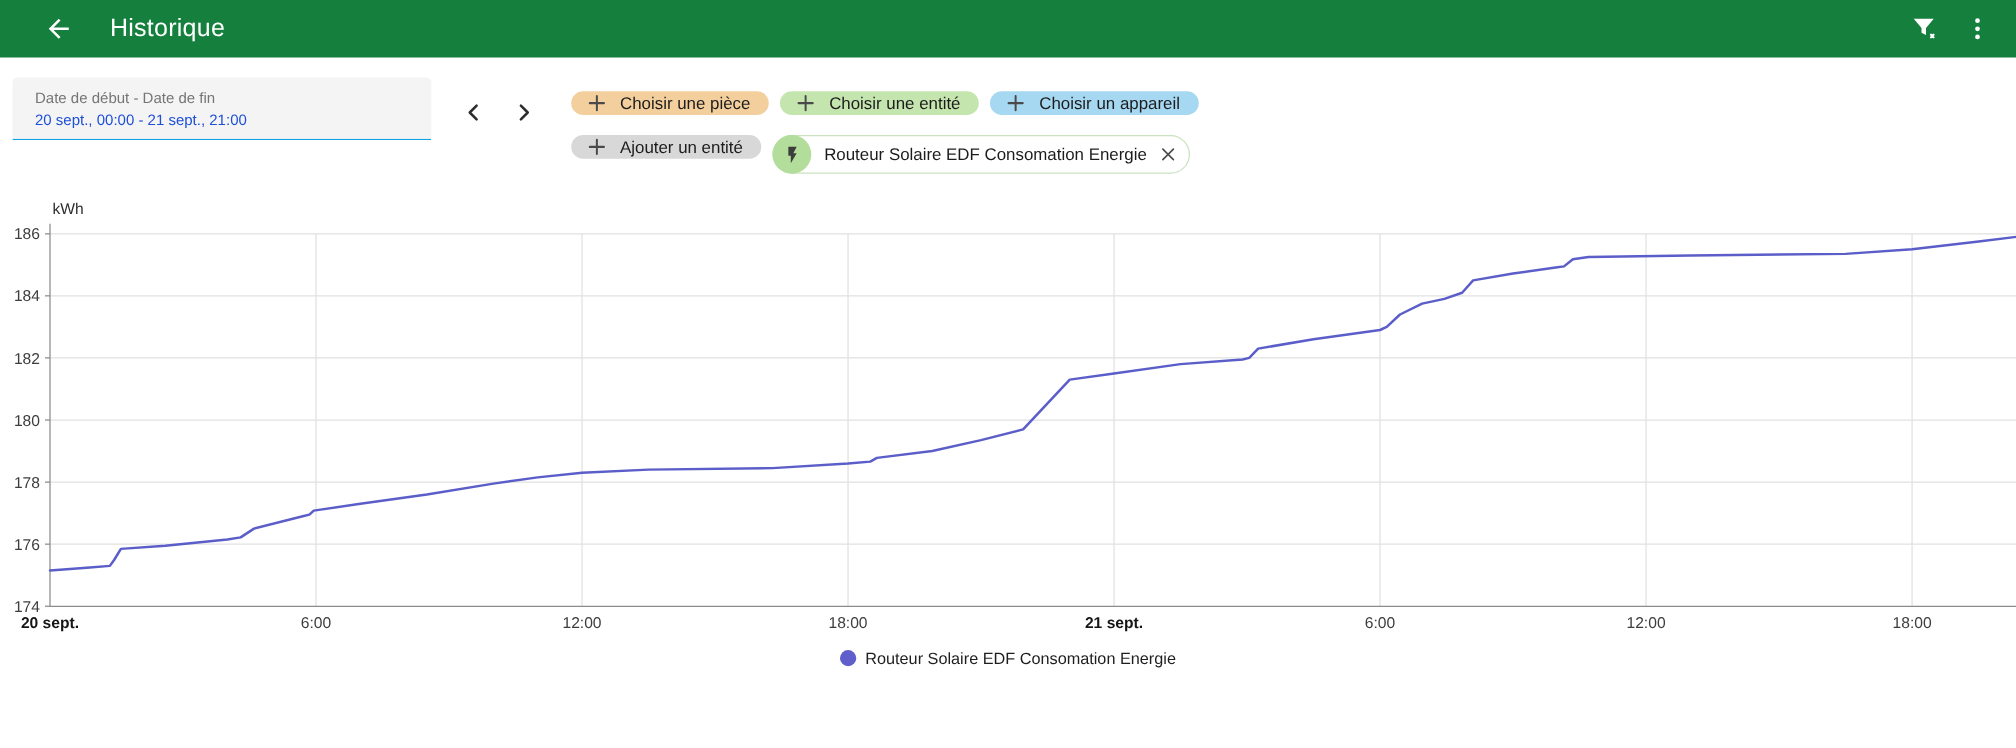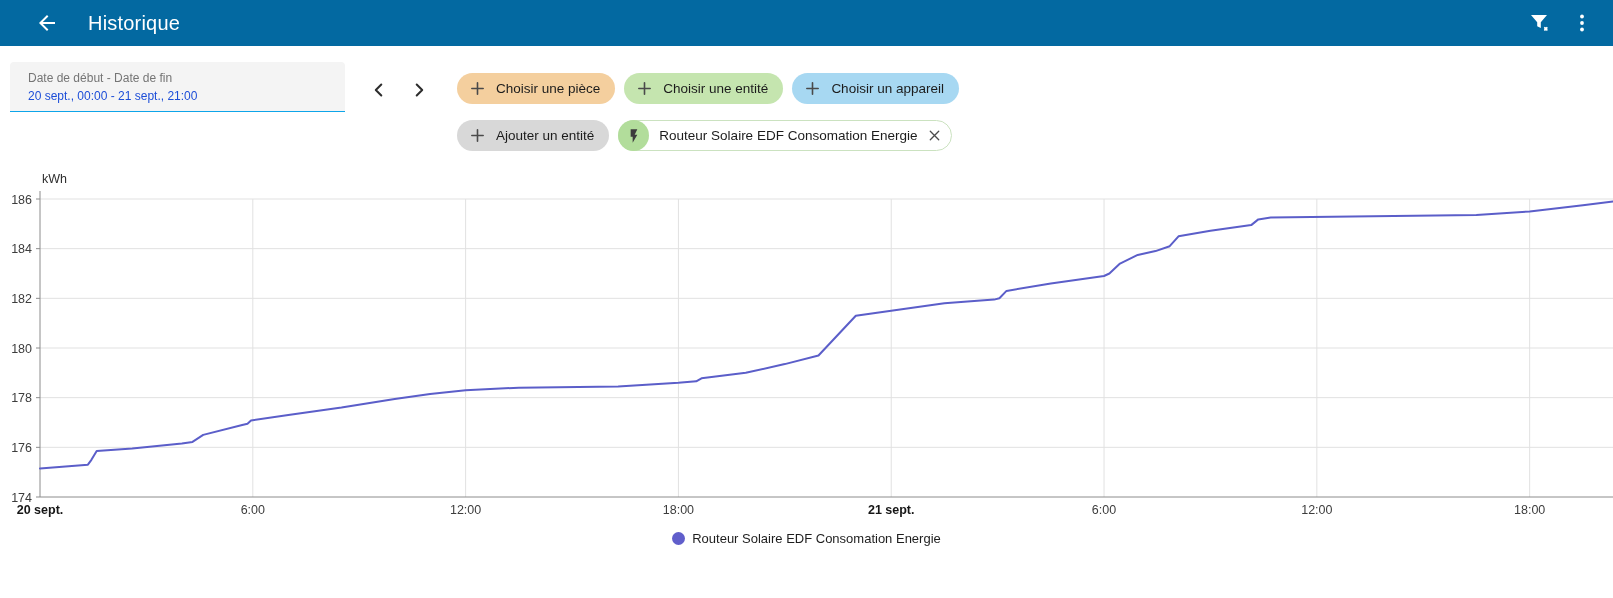--- a/index.html
+++ b/index.html
@@ -25,21 +25,21 @@
     border-radius: 4px 4px 0 0; padding: 9px 16px 8px 18px; cursor: pointer;
   }
   .date-field .df-label { display: block; font-size: 12px; color: #757575; margin-bottom: 4px; }
   .date-field .df-value { display: block; font-size: 12px; color: #1d4ed8; }
   .nav-btns { display: flex; margin-left: 14px; margin-top: 8px; }
   .nav-btn { width: 40px; height: 40px; display: flex; align-items: center; justify-content: center;
              background: transparent; border: none; cursor: pointer; }
   .chips-wrap { margin-left: 18px; max-width: 610px; display: flex; flex-wrap: wrap;
                 column-gap: 9px; row-gap: 16px; padding-top: 11px; }
   .chip {
-    height: 31px; border-radius: 16px; display: inline-flex; align-items: center;
+    height: 19px; border-radius: 16px; display: inline-flex; align-items: center;
     padding: 0 15px 0 12px; font-size: 13.5px; color: #1c1c1c; border: none; cursor: pointer;
     white-space: nowrap;
   }
   .chip .plus { margin-right: 10px; display: flex; }
   .entity-chip {
     height: 31px; border-radius: 16px; display: inline-flex; align-items: center;
     background: #ffffff; border: 1px solid #cbe2c0; cursor: pointer; padding-right: 9px;
     font-size: 13.5px; color: #1c1c1c; white-space: nowrap;
   }
   .entity-chip .avatar {
@@ -57,21 +57,21 @@
 
   
   .legend { display: flex; justify-content: center; margin-top: 7px; }
   .legend-item { display: flex; align-items: center; cursor: pointer; }
   .legend-marker { width: 13px; height: 13px; border-radius: 50%; margin-right: 7px; }
   .legend-label { font-size: 13px; color: #1e1e1e; }
 </style>
 </head>
 <body>
 
-<div class="app-header" style="background: #0369a1; padding-left: 26px;">
+<div class="app-header" style="background: #15803d; padding-left: 26px;">
   <button class="icon-btn">
     <span style="display:flex">
       <svg width="24" height="24" viewBox="0 0 24 24">
           <path d="M20 11H7.8l5.6-5.6L12 4l-8 8 8 8 1.4-1.4L7.8 13H20v-2z" fill="#ffffff"></path>
         </svg>
     </span>
   </button>
   <span class="app-title">Historique</span>
   <span class="header-spacer"></span>
   <button class="icon-btn">

